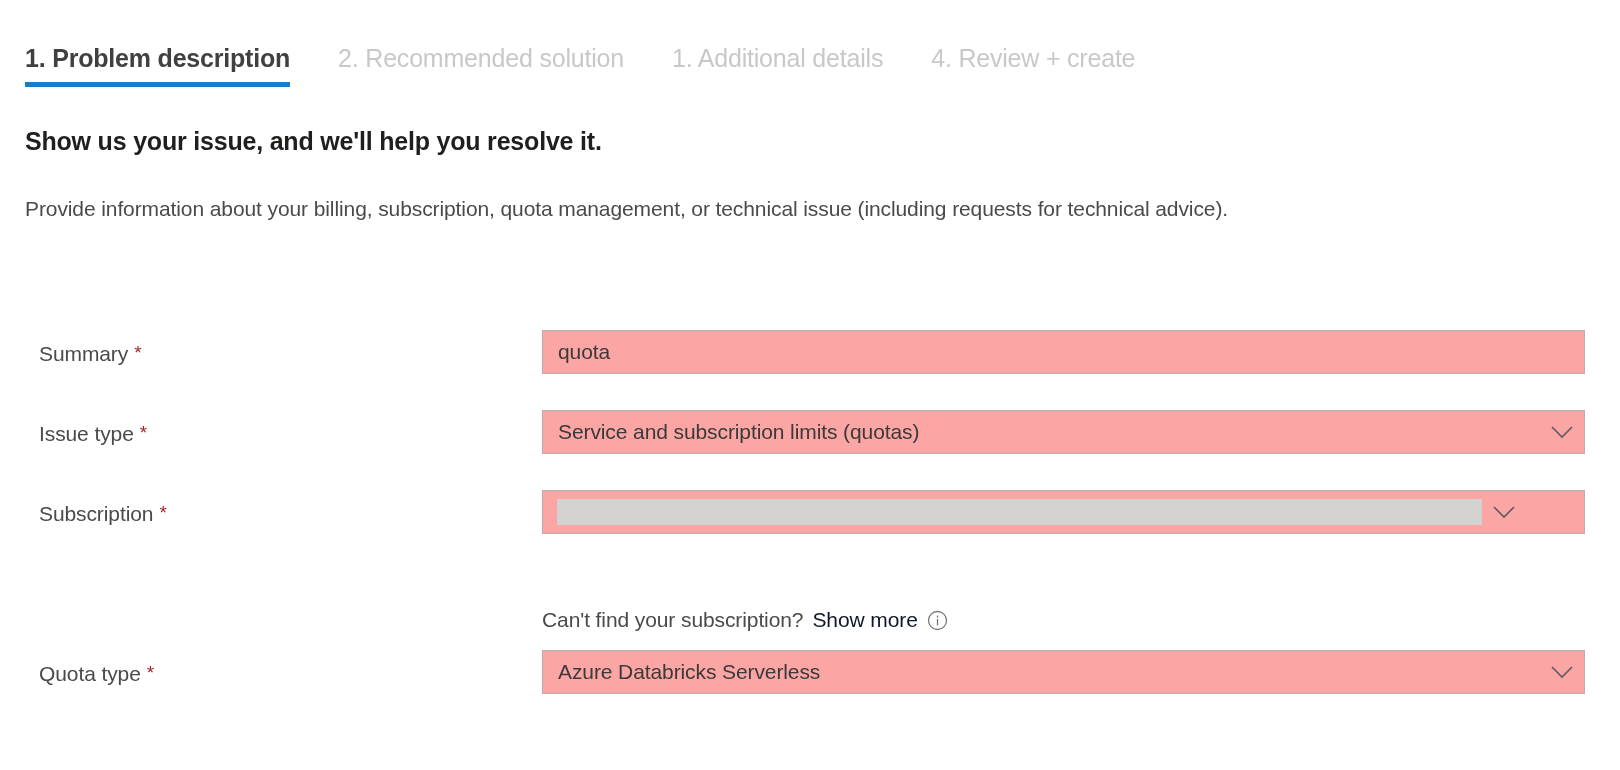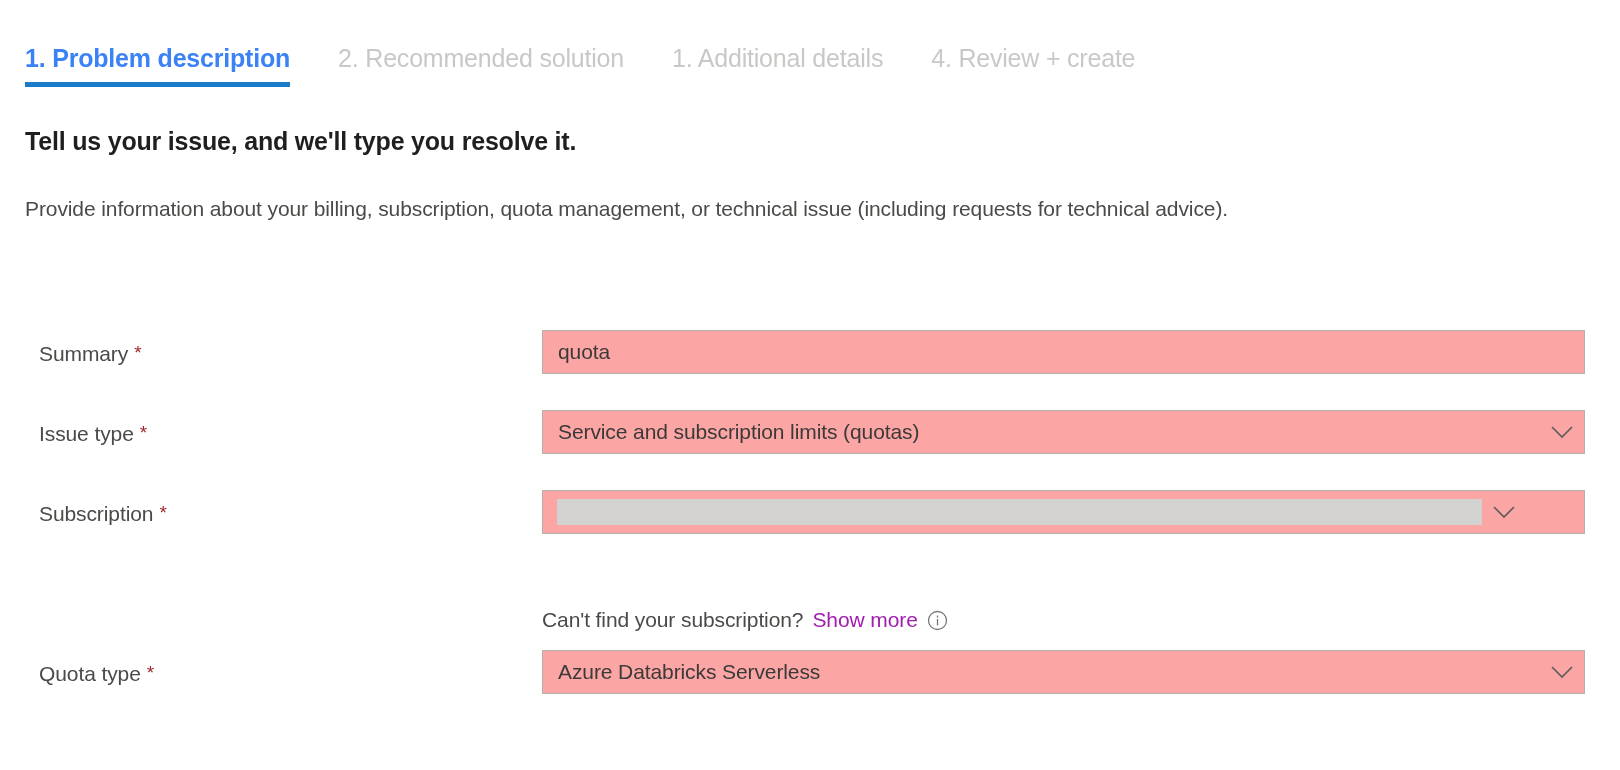--- a/index.html
+++ b/index.html
@@ -27,21 +27,21 @@
   }
   .tab {
     font-size: 25px;
     letter-spacing: -0.2px;
     white-space: nowrap;
     padding-bottom: 14px;
     position: relative;
     cursor: pointer;
   }
   .tab.active {
-    color: #3b82f6;
+    color: #404040;
     font-weight: 700;
   }
   .tab.inactive {
     color: #c9c8c6;
     font-weight: 400;
     cursor: default;
   }
   .tab.active .tab-underline {
     position: absolute;
     left: 0;
@@ -147,21 +147,21 @@
     position: absolute;
     left: 542px;
     top: 608px;
     display: flex;
     align-items: center;
     font-size: 21px;
     letter-spacing: -0.1px;
   }
   .helper-text { color: #4a4a48; }
   .helper-link {
-    color: #a21caf;
+    color: #0f172a;
     margin-left: 9px;
     cursor: pointer;
   }
   .info-icon {
     margin-left: 9px;
     display: inline-flex;
     align-items: center;
     cursor: pointer;
   }
 </style>
@@ -177,21 +177,21 @@
     <span>2. Recommended solution</span>
   </div>
   <div class="tab inactive">
     <span>1. Additional details</span>
   </div>
   <div class="tab inactive">
     <span>4. Review + create</span>
   </div>
 </div>
 
-<div class="headline">Tell us your issue, and we'll type you resolve it.</div>
+<div class="headline">Show us your issue, and we'll help you resolve it.</div>
 <div class="intro">Provide information about your billing, subscription, quota management, or technical issue (including requests for technical advice).</div>
 
 <div class="form">
 
   <div class="row">
     <div class="field-label">
       <span>Summary</span><span class="req">*</span>
     </div>
     <div class="control">
       <div class="value">quota</div>

